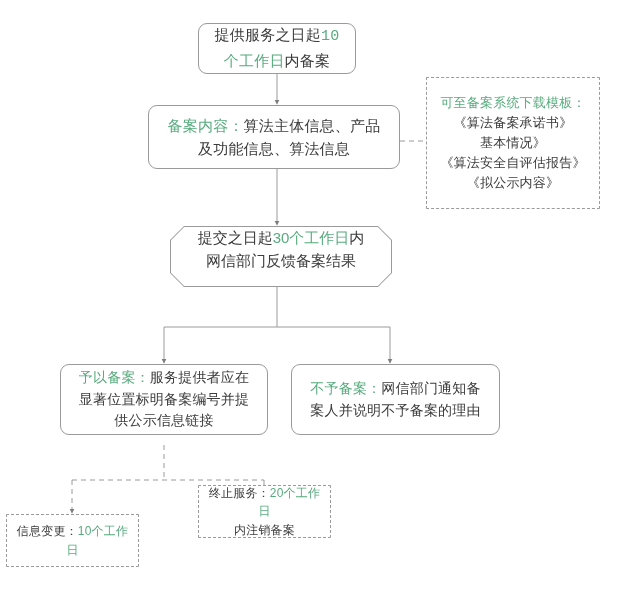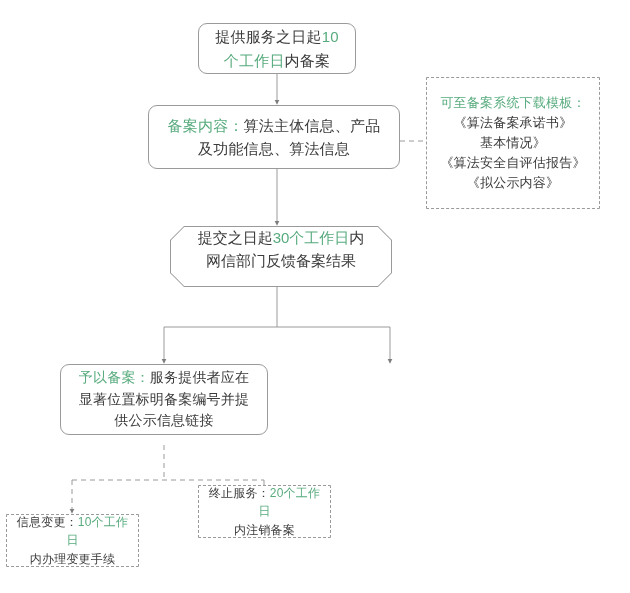--- a/index.html
+++ b/index.html
@@ -119,21 +119,21 @@
 
       <line x1="164" y1="445" x2="164" y2="480" stroke-dasharray="5,4"></line>
       <line x1="72" y1="480" x2="264" y2="480" stroke-dasharray="5,4"></line>
       <line x1="72" y1="480" x2="72" y2="512" stroke-dasharray="5,4" marker-end="url(#ah)"></line>
       <line x1="264" y1="480" x2="264" y2="512" stroke-dasharray="5,4" marker-end="url(#ah)"></line>
     </g>
   </svg>
 
   <div class="node solid-box s15" id="node-start">
     <span class="txt">
-        <span style="display: block;"><span>提供服务之日起</span><span class="g">10</span></span>
+        <span style="display: block; font-family: Liberation Mono, monospace;"><span>提供服务之日起</span><span class="g">10</span></span>
         <span style="display: block;"><span class="g">个工作日</span><span>内备案</span></span>
       </span>
   </div>
 
   <div class="node solid-box s15" id="node-content">
     <span class="txt">
         <span style="display: block;"><span class="g">备案内容：</span><span>算法主体信息、产品</span></span>
         <span style="display: block;"><span>及功能信息、算法信息</span></span>
       </span>
   </div>
@@ -160,25 +160,30 @@
   </div>
 
   <div class="node solid-box s14" id="node-approve">
     <span class="txt">
         <span style="display: block;"><span class="g">予以备案：</span><span>服务提供者应在</span></span>
         <span style="display: block;"><span>显著位置标明备案编号并提</span></span>
         <span style="display: block;"><span>供公示信息链接</span></span>
       </span>
   </div>
 
+  <div class="node solid-box s14" id="node-reject">
+    <span class="txt">
+        <span style="display: block;"><span class="g">不予备案：</span><span>网信部门通知备</span></span>
+        <span style="display: block;"><span>案人并说明不予备案的理由</span></span>
+      </span>
+  </div>
 
   <div class="node dashed-box s12" id="node-change">
     <span class="txt">
         <span style="display: block;"><span>信息变更：</span><span class="g">10个工作日</span></span>
-        <span style="display: block;"><span>内办理变更手续</span></span>
       </span>
   </div>
 
   <div class="node dashed-box s12" id="node-stop">
     <span class="txt">
         <span style="display: block;"><span>终止服务：</span><span class="g">20个工作日</span></span>
         <span style="display: block;"><span>内注销备案</span></span>
       </span>
   </div>
 

